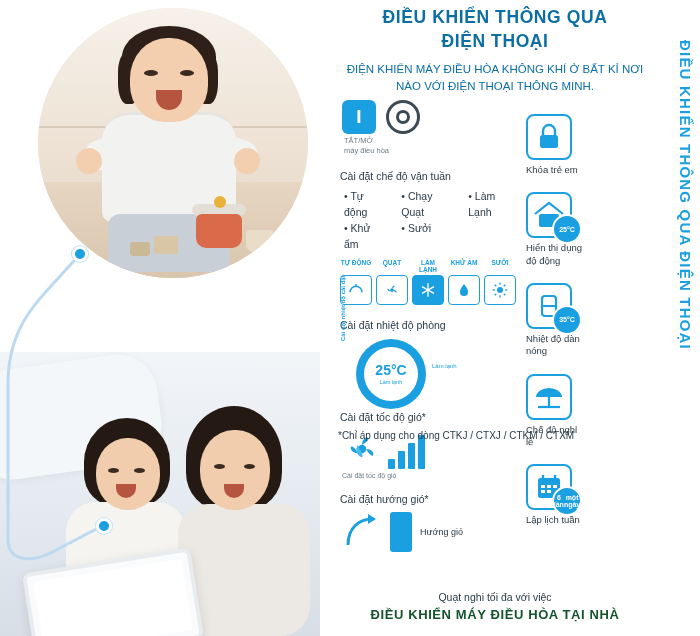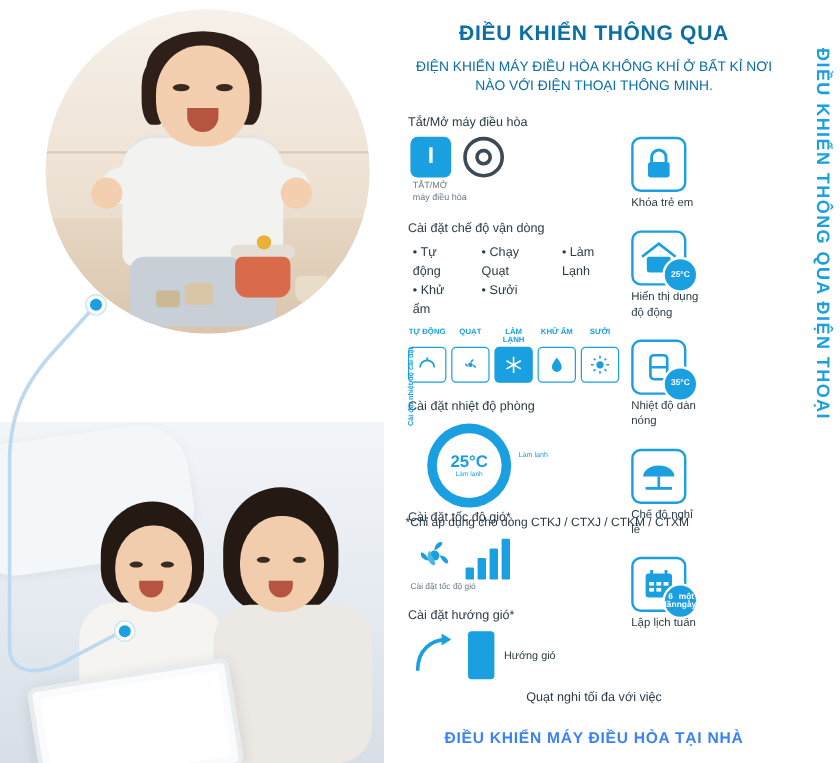--- a/index.html
+++ b/index.html
@@ -215,21 +215,21 @@
     left: 330px; top: 0;
     width: 330px; height: 636px;
   }
   .title {
     text-align: center;
     color: #0b6fa4;
     font-weight: bold;
     font-size: 17.5px;
     letter-spacing: .6px;
     line-height: 1.35;
-    padding-top: 16px;
+    padding-top: 6px;
   }
   .subtitle {
     text-align: center;
     color: #0b6fa4;
     font-size: 11.5px;
     line-height: 1.45;
     margin-top: 8px;
     padding: 0 12px;
   }
 
@@ -394,22 +394,22 @@
 
   
   .footer {
     position: absolute;
     left: 330px; bottom: 14px;
     width: 330px;
     text-align: center;
   }
   .footer .l1 { font-size: 10.5px; color: #2a3b47; }
   .footer .l2 {
-    font-size: 13px; color: #3b82f6; font-weight: bold;
-    letter-spacing: .6px; margin-top: 20px;
+    font-size: 13px; color: #14532d; font-weight: bold;
+    letter-spacing: .6px; margin-top: 4px;
   }
 </style>
 </head>
 <body>
 
 <div class="page">
 
   <div class="photo-col">
 
     <div class="photo-top">
@@ -466,40 +466,40 @@
       <path d="M80 254 C 120 240, 170 230, 230 232" fill="none" stroke="#bcd9ef" stroke-width="2" opacity="0"></path>
     </svg>
     <div class="dot one"></div>
     <div class="dot two"></div>
   </div>
 
   <div class="content">
 
     <div class="title">
       <div>ĐIỀU KHIỂN THÔNG QUA</div>
+      <div>ĐIỆN THOẠI</div>
     </div>
     <div class="subtitle">ĐIỆN KHIỂN MÁY ĐIỀU HÒA KHÔNG KHÍ Ở BẤT KỈ NƠI NÀO VỚI ĐIỆN THOẠI THÔNG MINH.</div>
 
     <div class="cols">
 
       <div class="col-left">
 
-        <div class="sec-label">Tắt/Mở máy điều hòa</div>
         <div class="onoff">
           <div class="sq-btn">I</div>
           <div class="circ-btn">
             <div class="inner"></div>
           </div>
         </div>
         <div class="onoff-cap">
           <div>TẮT/MỞ</div>
           <div>máy điều hòa</div>
         </div>
 
-        <div class="sec-label sec-gap">Cài đặt chế độ vận dòng</div>
+        <div class="sec-label sec-gap">Cài đặt chế độ vận tuần</div>
         <div class="bullets">
           <ul>
             <li>Tự động</li>
             <li>Khử ẩm</li>
           </ul>
           <ul>
             <li>Chạy Quạt</li>
             <li>Sưởi</li>
           </ul>
           <ul>

